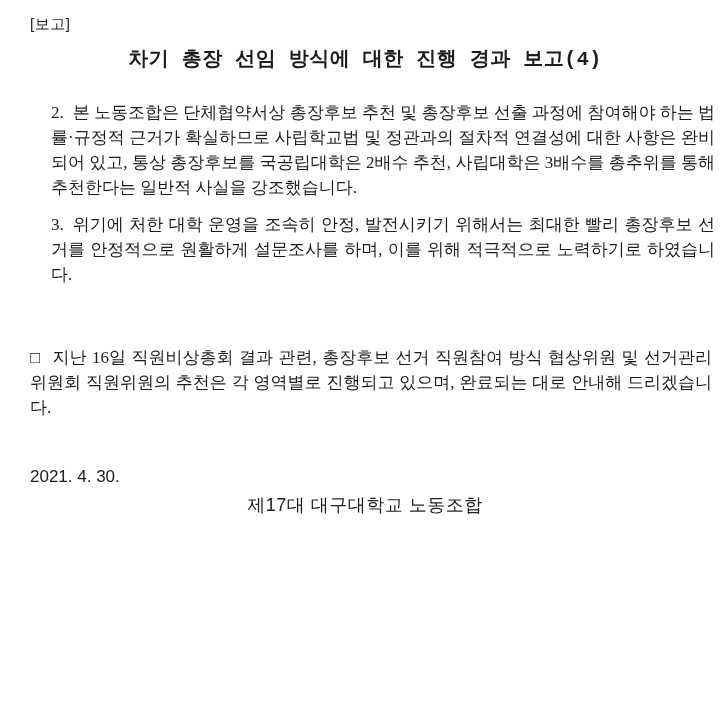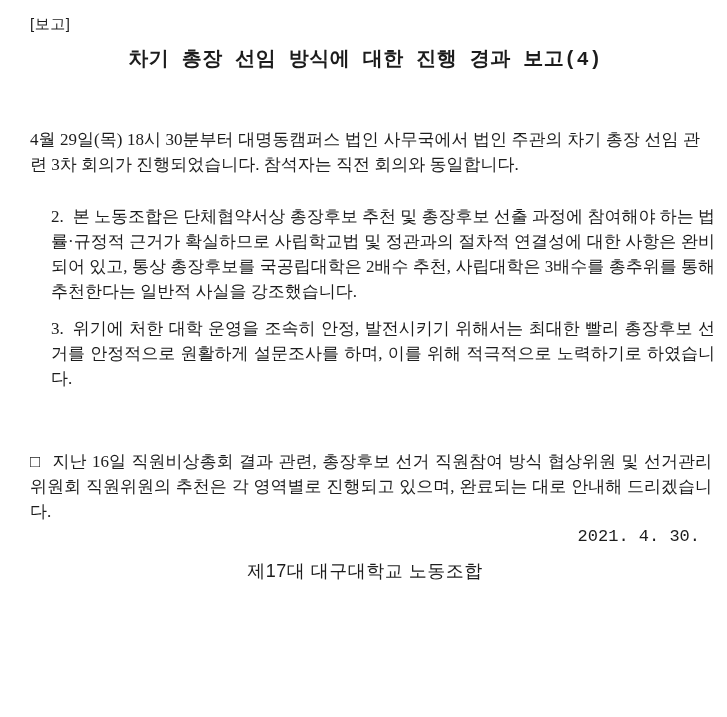--- a/index.html
+++ b/index.html
@@ -56,44 +56,44 @@
     margin-right: 9px;
   }
   .notice {
     margin: 58px 8px 0 0;
     width: 682px;
   }
   .notice-bullet {
     margin-right: 11px;
   }
   .doc-date {
-    text-align: right;
+    margin-top: 44px;
+    text-align: left;
     font-size: 17px;
     line-height: 25px;
-    font-family: Liberation Mono, monospace;
+    font-family: Liberation Sans, sans-serif;
   }
   .doc-signature {
-    margin-top: 9px;
+    margin-top: 3px;
     text-align: center;
     font-size: 18px;
     line-height: 27px;
     letter-spacing: 0.5px;
     font-family: "Liberation Sans", "DejaVu Sans", sans-serif;
   }
 </style>
 </head>
 <body>
 
 <div class="page">
 
   <div class="doc-tag">[보고]</div>
 
   <h1 class="doc-title">차기 총장 선임 방식에 대한 진행 경과 보고(4)</h1>
 
-  <p class="body-text intro">4월 29일(목) 18시 30분부터 대명동캠퍼스 법인 사무국에서 법인 주관의 차기 총장 선임 관련 3차 회의가 진행되었습니다. 참석자는 직전 회의와 동일합니다.</p>
 
   <ol class="report-list">
     <li class="body-text"><span class="item-marker">2.</span><span>본 노동조합은 단체협약서상 총장후보 추천 및 총장후보 선출 과정에 참여해야 하는 법률·규정적 근거가 확실하므로 사립학교법 및 정관과의 절차적 연결성에 대한 사항은 완비되어 있고, 통상 총장후보를 국공립대학은 2배수 추천, 사립대학은 3배수를 총추위를 통해 추천한다는 일반적 사실을 강조했습니다.</span></li>
     <li class="body-text"><span class="item-marker">3.</span><span>위기에 처한 대학 운영을 조속히 안정, 발전시키기 위해서는 최대한 빨리 총장후보 선거를 안정적으로 원활하게 설문조사를 하며, 이를 위해 적극적으로 노력하기로 하였습니다.</span></li>
   </ol>
 
   <p class="body-text notice"><span class="notice-bullet">□</span><span>지난 16일 직원비상총회 결과 관련, 총장후보 선거 직원참여 방식 협상위원 및 선거관리위원회 직원위원의 추천은 각 영역별로 진행되고 있으며, 완료되는 대로 안내해 드리겠습니다.</span></p>
 
   <div class="doc-date">2021. 4. 30.</div>
 

